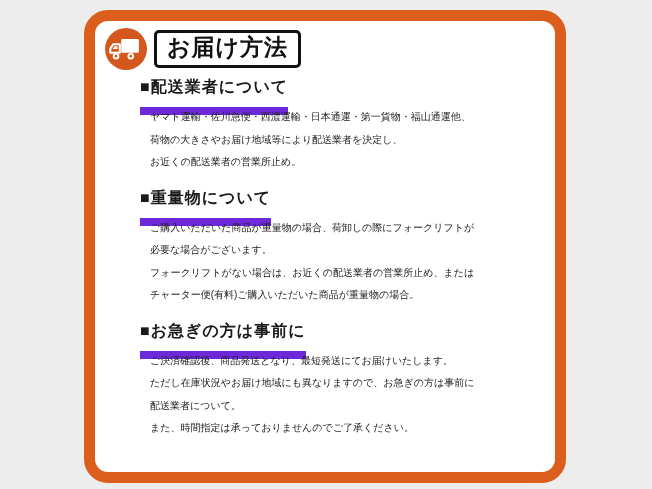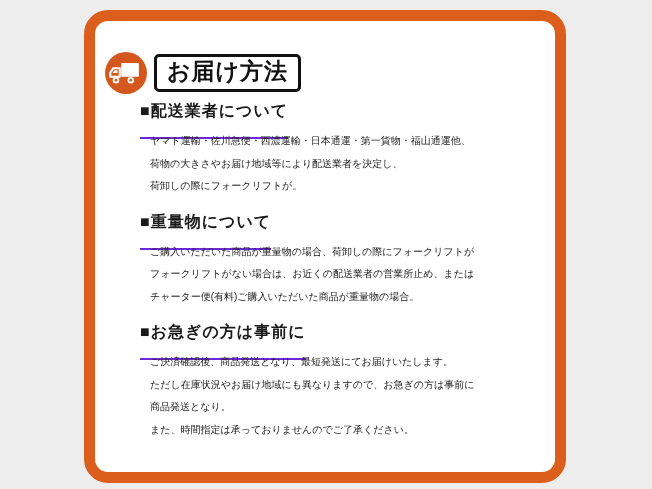--- a/index.html
+++ b/index.html
@@ -19,21 +19,20 @@
     left: 84px;
     top: 10px;
     width: 460px;
     height: 451px;
     background: #ffffff;
     border: 11px solid #db5e1d;
     border-radius: 24px;
   }
   .card-content {
     padding-top: 7px;
-    margin-top: 24px;
   }
   .header-row {
     display: flex;
     align-items: center;
     margin-left: 10px;
     gap: 7px;
     height: 42px;
   }
   .truck-badge {
     width: 42px;
@@ -66,22 +65,22 @@
     font-size: 16px;
     font-weight: bold;
     color: #1a1a1a;
     margin: 14px 0 8px 0;
     white-space: nowrap;
   }
   .section-heading.first {
     margin-top: 7px;
   }
   .section-heading .underlined {
-    border-bottom: 2px solid #6d28d9;
-    padding-bottom: 18px;
+    border-bottom: 8px solid #6d28d9;
+    padding-bottom: 12px;
     letter-spacing: 1px;
   }
   .section-body {
     margin-left: 10px;
     font-size: 10px;
     line-height: 22.5px;
     color: #222222;
   }
   .text-line {
     white-space: nowrap;
@@ -112,38 +111,39 @@
       <div class="title-box">お届け方法</div>
     </div>
 
     <div class="sections">
 
       <div>
         <div class="section-heading first"><span class="underlined">■配送業者について</span></div>
         <div class="section-body">
           <div class="text-line">ヤマト運輸・佐川急便・西濃運輸・日本通運・第一貨物・福山通運他、</div>
           <div class="text-line">荷物の大きさやお届け地域等により配送業者を決定し、</div>
-          <div class="text-line">荷卸しの際にフォークリフトが。</div>
+          <div class="text-line">お近くの配送業者の営業所止め。</div>
         </div>
       </div>
 
       <div>
         <div class="section-heading"><span class="underlined">■重量物について</span></div>
         <div class="section-body">
           <div class="text-line">ご購入いただいた商品が重量物の場合、荷卸しの際にフォークリフトが</div>
+          <div class="text-line">必要な場合がございます。</div>
           <div class="text-line">フォークリフトがない場合は、お近くの配送業者の営業所止め、または</div>
           <div class="text-line">チャーター便(有料)ご購入いただいた商品が重量物の場合。</div>
         </div>
       </div>
 
       <div>
         <div class="section-heading"><span class="underlined">■お急ぎの方は事前に</span></div>
         <div class="section-body">
           <div class="text-line">ご決済確認後、商品発送となり、最短発送にてお届けいたします。</div>
           <div class="text-line">ただし在庫状況やお届け地域にも異なりますので、お急ぎの方は事前に</div>
-          <div class="text-line">商品発送となり。</div>
+          <div class="text-line">配送業者について。</div>
           <div class="text-line">また、時間指定は承っておりませんのでご了承ください。</div>
         </div>
       </div>
 
     </div>
   </div>
 </div>
 
 </body></html>

